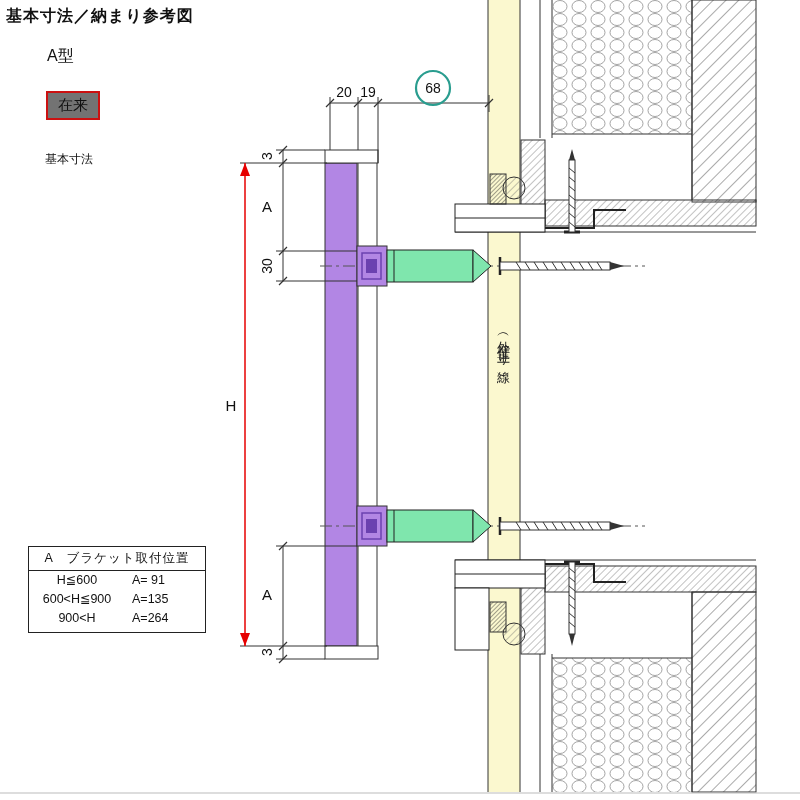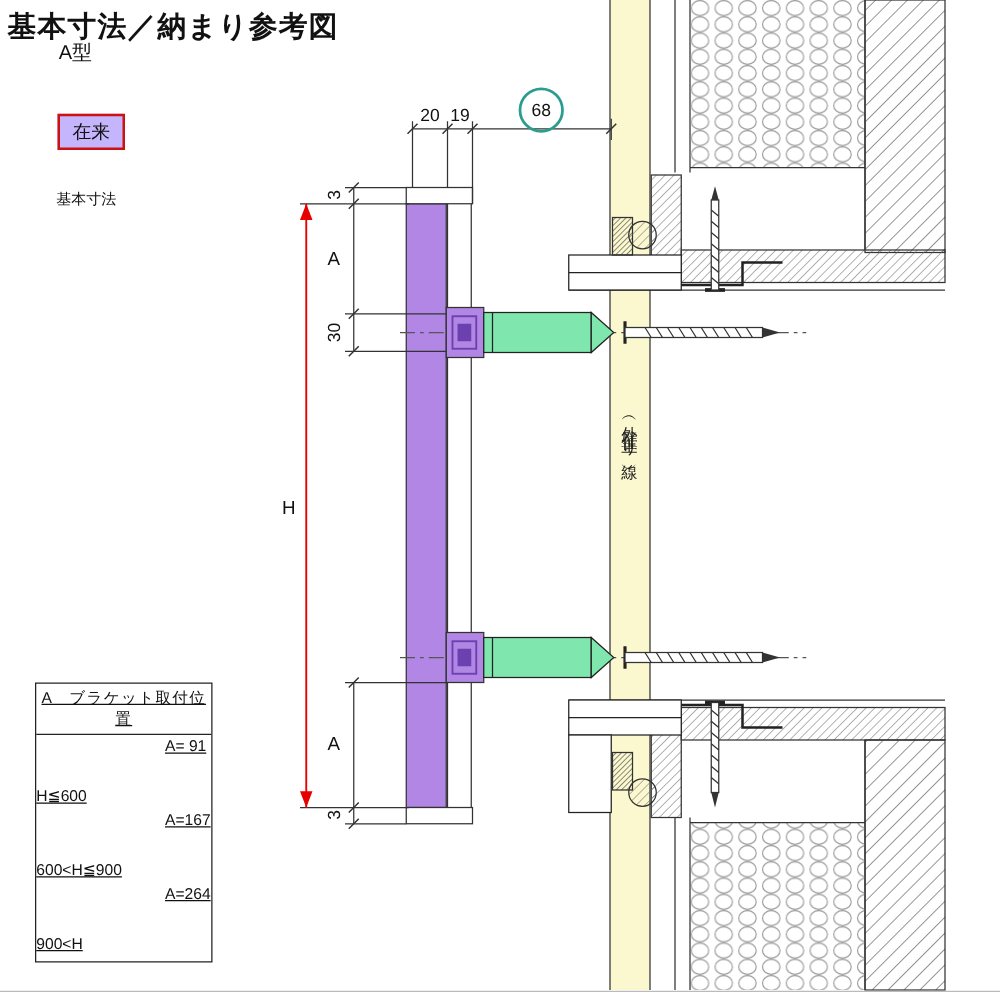--- a/index.html
+++ b/index.html
@@ -3,36 +3,36 @@
 <meta charset="utf-8">
 <style>
   * { margin:0; padding:0; box-sizing:border-box; }
   html,body { width:800px; height:800px; }
   body {
     position:relative; background:#fff; overflow:hidden;
     font-family:"Liberation Sans","DejaVu Sans",sans-serif; color:#111;
   }
   .abs { position:absolute; }
   svg.drawing { position:absolute; left:0; top:0; }
-  .page-title { left:6px; top:6px; font-size:23px; font-weight:bold; letter-spacing:1px; }
-  .type-label { left:47px; top:32px; font-size:16px; }
-  .method-box { left:46px; top:91px; border:2px solid #cc1111; padding:3px 10px; font-size:15px; background:#c4b5fd; }
+  .page-title { left:6px; top:6px; font-size:16px; font-weight:bold; letter-spacing:1px; }
+  .type-label { left:47px; top:46px; font-size:16px; }
+  .method-box { left:46px; top:91px; border:2px solid #cc1111; padding:3px 10px; font-size:15px; background:#737373; }
   .view-label { left:45px; top:151px; font-size:12px; }
   .wall-finish-label {
     left:494px; top:328px; writing-mode:vertical-rl; text-orientation:mixed;
     font-size:13px; letter-spacing:3px; color:#222;
   }
   .ref-table {
-    left:28px; top:546px; width:142px; background:#fff;
-    border:1px solid #222; font-size:12.5px; padding-bottom:4px;text-decoration:underline;
+    left:28px; top:546px; width:178px; background:#fff;
+    border:1px solid #222; font-size:12.5px; padding-bottom:4px;
   }
   .rt-head { padding:3px 4px; text-align:center; border-bottom:1px solid #222; letter-spacing:1px; }
   .rt-note { padding:2px 6px 1px 6px; }
   .rt-row { display:flex; line-height:19px; }
-  .rt-cond { width:96px; text-align:left; white-space:pre;margin-top:40px; }
+  .rt-cond { width:96px; text-align:center; white-space:pre; }
   .rt-val { padding-left:7px; white-space:pre; }
   svg text { font-size:14px; fill:#111; }
   svg text.big { font-size:15px; }
 </style>
 </head>
 <body>
 
 <svg class="drawing" width="800" height="800" viewBox="0 0 800 800">
   <defs>
     <pattern id="hatchWide" width="9" height="9" patternUnits="userSpaceOnUse" patternTransform="rotate(45)">
@@ -173,19 +173,19 @@
 <div class="abs wall-finish-label">（外壁仕上り線）</div>
 
 <div class="abs ref-table">
   <div class="rt-head">A　ブラケット取付位置</div>
   <div class="rt-row">
     <span class="rt-cond">H≦600</span>
     <span class="rt-val">A= 91</span>
   </div>
   <div class="rt-row">
     <span class="rt-cond">600&lt;H≦900</span>
-    <span class="rt-val">A=167</span>
+    <span class="rt-val">A=135</span>
   </div>
   <div class="rt-row">
     <span class="rt-cond">900&lt;H</span>
     <span class="rt-val">A=264</span>
   </div>
 </div>
 
 </body></html>

